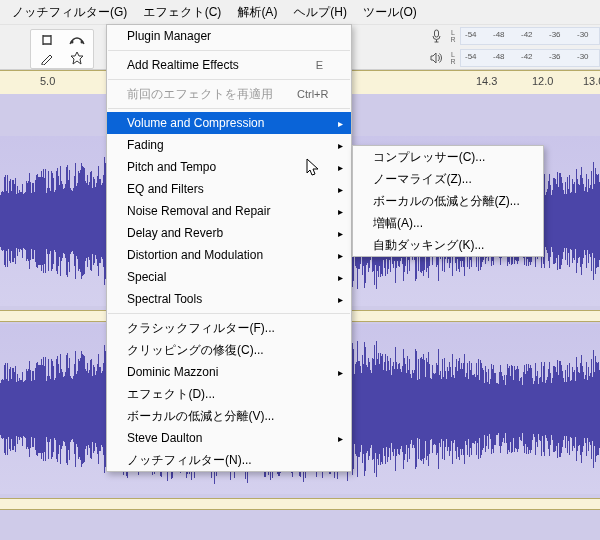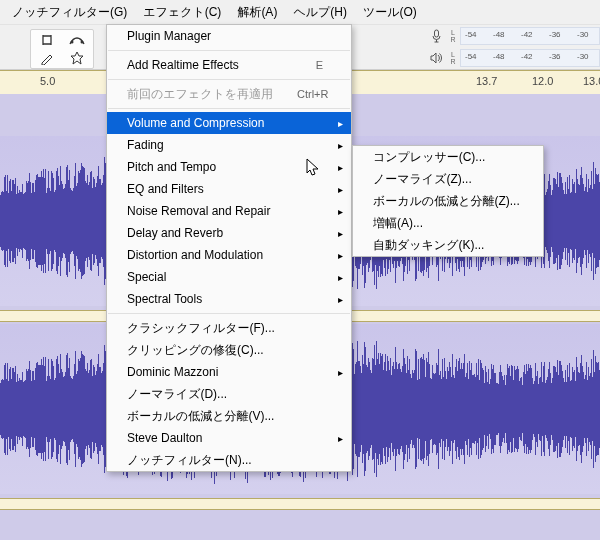--- a/index.html
+++ b/index.html
@@ -108,21 +108,21 @@
         <span style="left:60px">-42</span>
         <span style="left:88px">-36</span>
         <span style="left:116px">-30</span>
       </div>
     </div>
   </div>
 </div>
 
 <div class="timeline-ruler">
   <div class="tick" style="left:40px">5.0</div>
-  <div class="tick" style="left:476px">13.7</div>
+  <div class="tick" style="left:476px">14.3</div>
   <div class="tick" style="left:532px">12.0</div>
   <div class="tick" style="left:583px">13.0</div>
 </div>
 
 <div class="wave-area">
   <div class="wave-track t1" id="wt1">
       <div class="wave-baseline" style="top:85px"></div>
       <div class="bar" style="left: 4px; top: 58.55px; height: 52.8999px;"></div>
       <div class="bar" style="left: 5px; top: 55.8519px; height: 58.2962px;"></div>
       <div class="bar" style="left: 6px; top: 54.6856px; height: 60.6287px;"></div>
@@ -1387,21 +1387,21 @@
       <span>クラシックフィルター(F)...</span>
     </div>
     <div class="item">
       <span>クリッピングの修復(C)...</span>
     </div>
     <div class="item">
       <span>Dominic Mazzoni</span>
       <span class="arrow">▸</span>
     </div>
     <div class="item">
-      <span>ノーマライズ(D)...</span>
+      <span>エフェクト(D)...</span>
     </div>
     <div class="item">
       <span>ボーカルの低減と分離(V)...</span>
     </div>
     <div class="item">
       <span>Steve Daulton</span>
       <span class="arrow">▸</span>
     </div>
     <div class="item">
       <span>ノッチフィルター(N)...</span>

